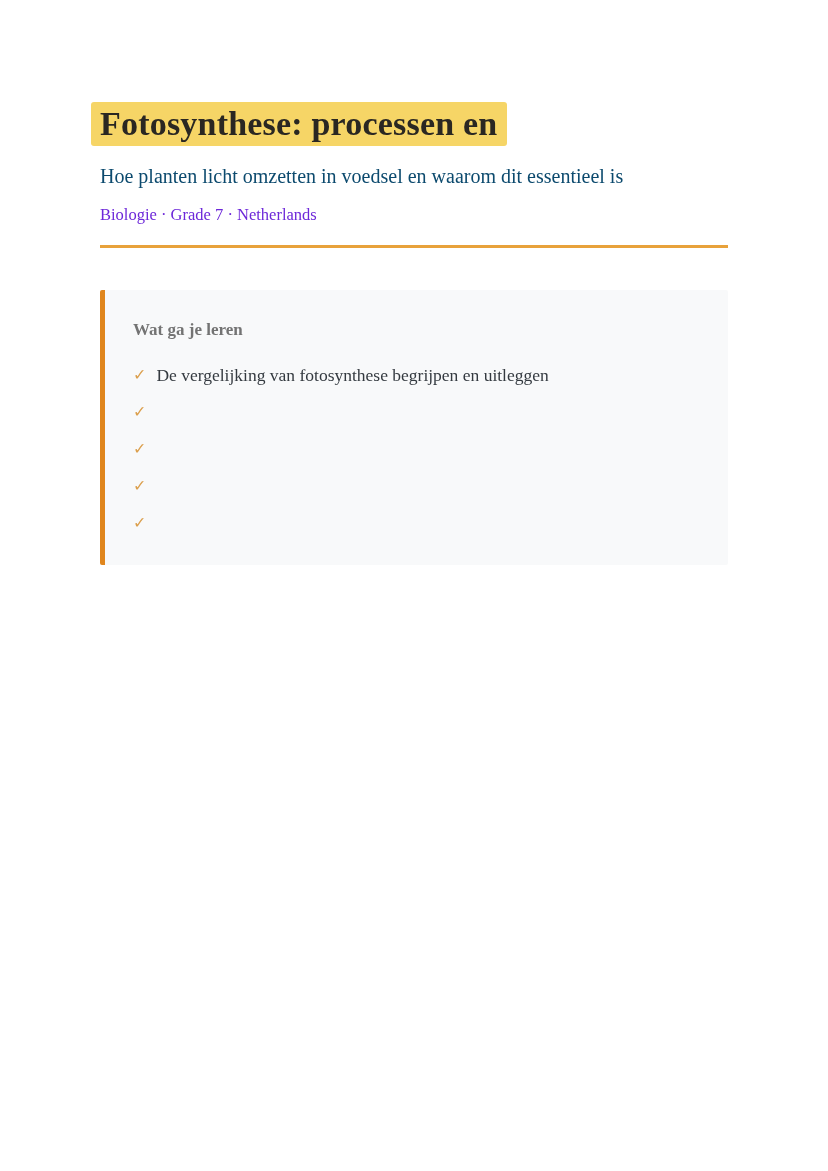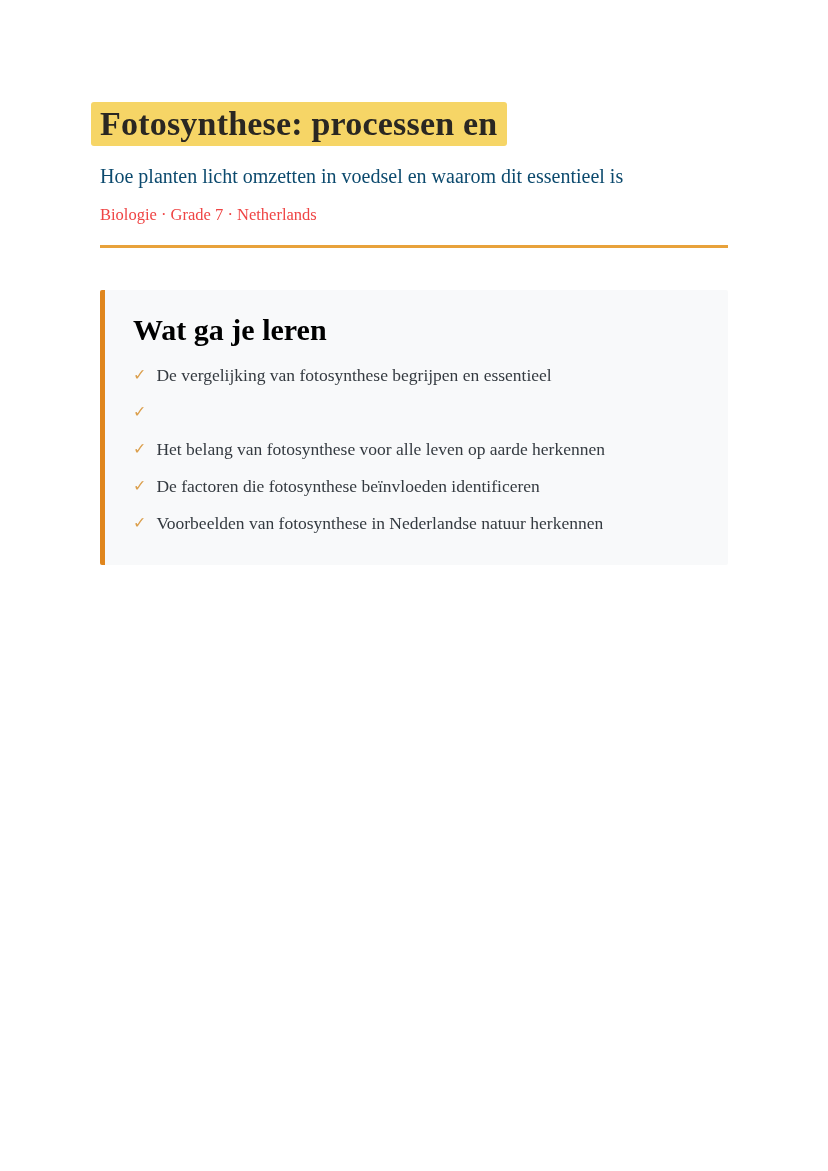--- a/index.html
+++ b/index.html
@@ -38,44 +38,44 @@
     margin-top: 17px;
     font-size: 20px;
     line-height: 26px;
     color: #0c4a6e;
   }
   
   .meta {
     margin-top: 15px;
     font-size: 16.5px;
     line-height: 22px;
-    color: #ef4444;
+    color: #6d28d9;
   }
   
   .divider {
     margin-top: 19px;
     width: 628px;
     height: 3px;
     background: #e8a23b;
     border: none;
   }
   
   .card {
     margin-top: 42px;
     width: 628px;
     background: #f8f9fa;
     border-left: 5px solid #e0861d;
     border-radius: 2px;
     padding: 26px 28px 30px 28px;
   }
   .card-heading {
-    font-size: 30px;
+    font-size: 17px;
     line-height: 28px;
     font-weight: 700;
-    color: #000000;
+    color: #737373;
   }
   .objectives {
     list-style: none;
     margin-top: 19px;
   }
   .objective {
     display: flex;
     align-items: flex-start;
     font-size: 17.5px;
     line-height: 24px;
@@ -106,33 +106,30 @@
 
   <p class="meta">Biologie · Grade 7 · Netherlands</p>
 
   <hr class="divider">
 
   <section class="card">
     <h2 class="card-heading">Wat ga je leren</h2>
     <ul class="objectives">
       <li class="objective">
         <span class="check">✓</span>
-        <span>De vergelijking van fotosynthese begrijpen en essentieel</span>
+        <span>De vergelijking van fotosynthese begrijpen en uitleggen</span>
       </li>
       <li class="objective">
         <span class="check">✓</span>
       </li>
       <li class="objective">
         <span class="check">✓</span>
-        <span>Het belang van fotosynthese voor alle leven op aarde herkennen</span>
       </li>
       <li class="objective">
         <span class="check">✓</span>
-        <span>De factoren die fotosynthese beïnvloeden identificeren</span>
       </li>
       <li class="objective">
         <span class="check">✓</span>
-        <span>Voorbeelden van fotosynthese in Nederlandse natuur herkennen</span>
       </li>
     </ul>
   </section>
 
 </div>
 
 </body></html>

